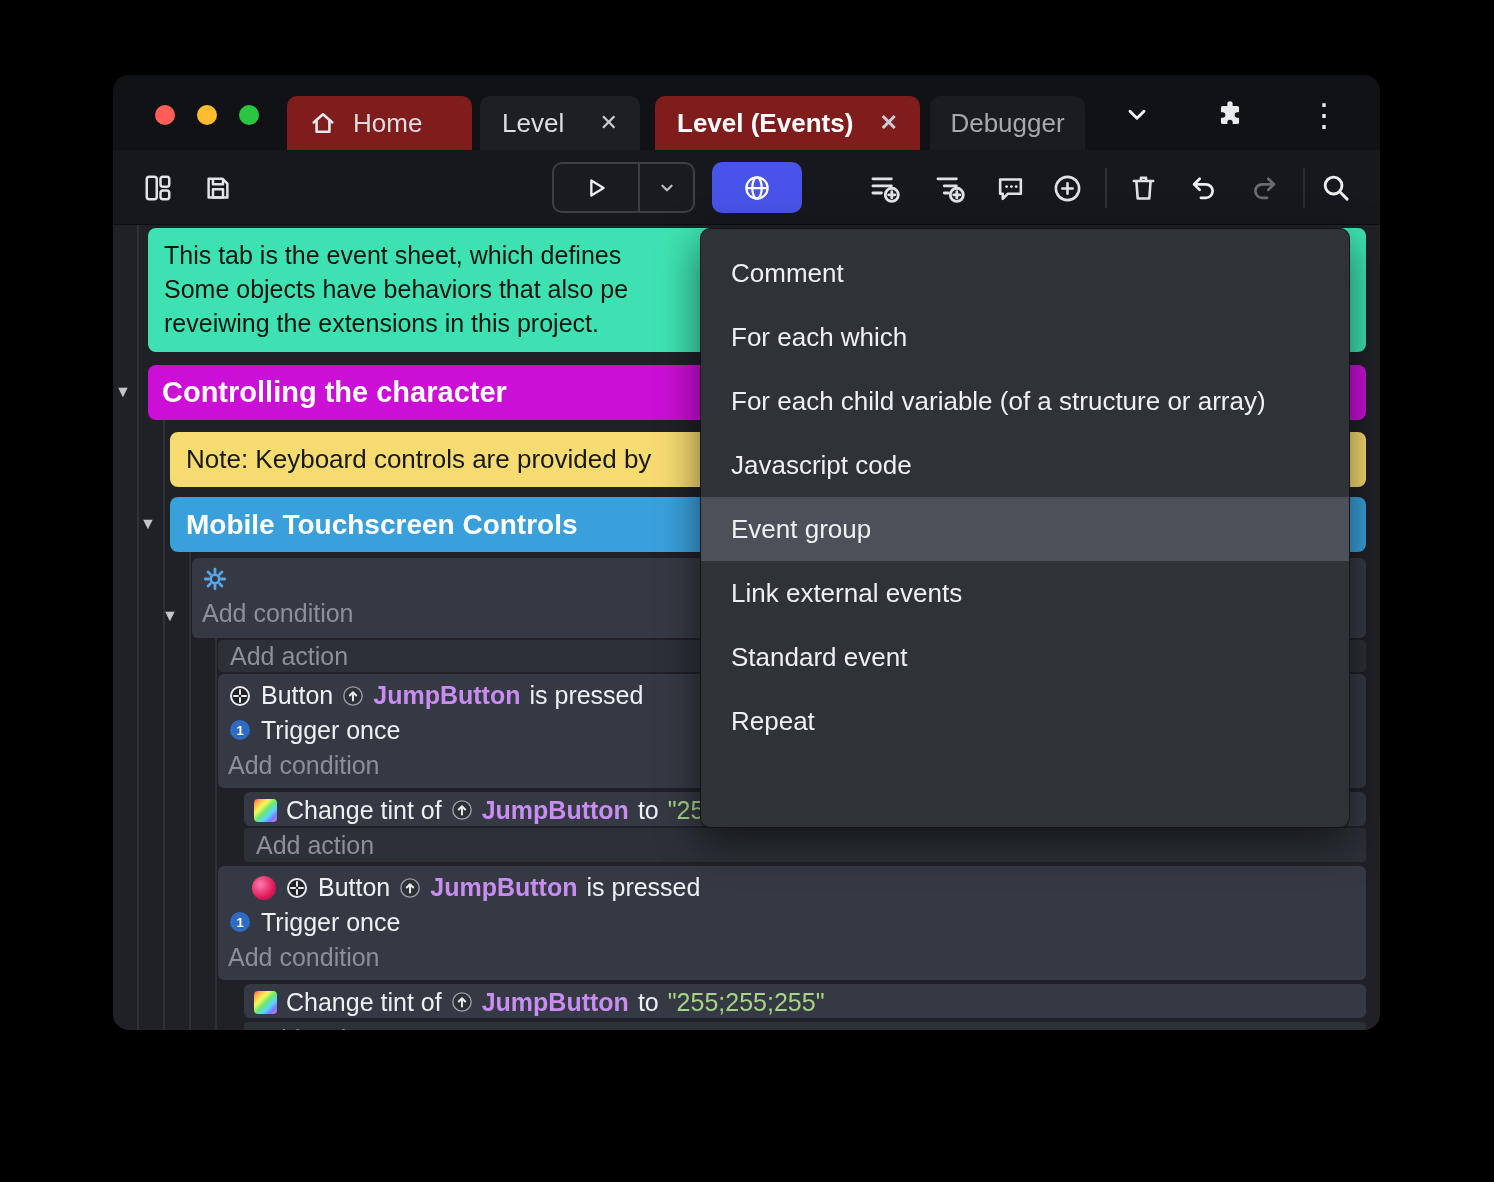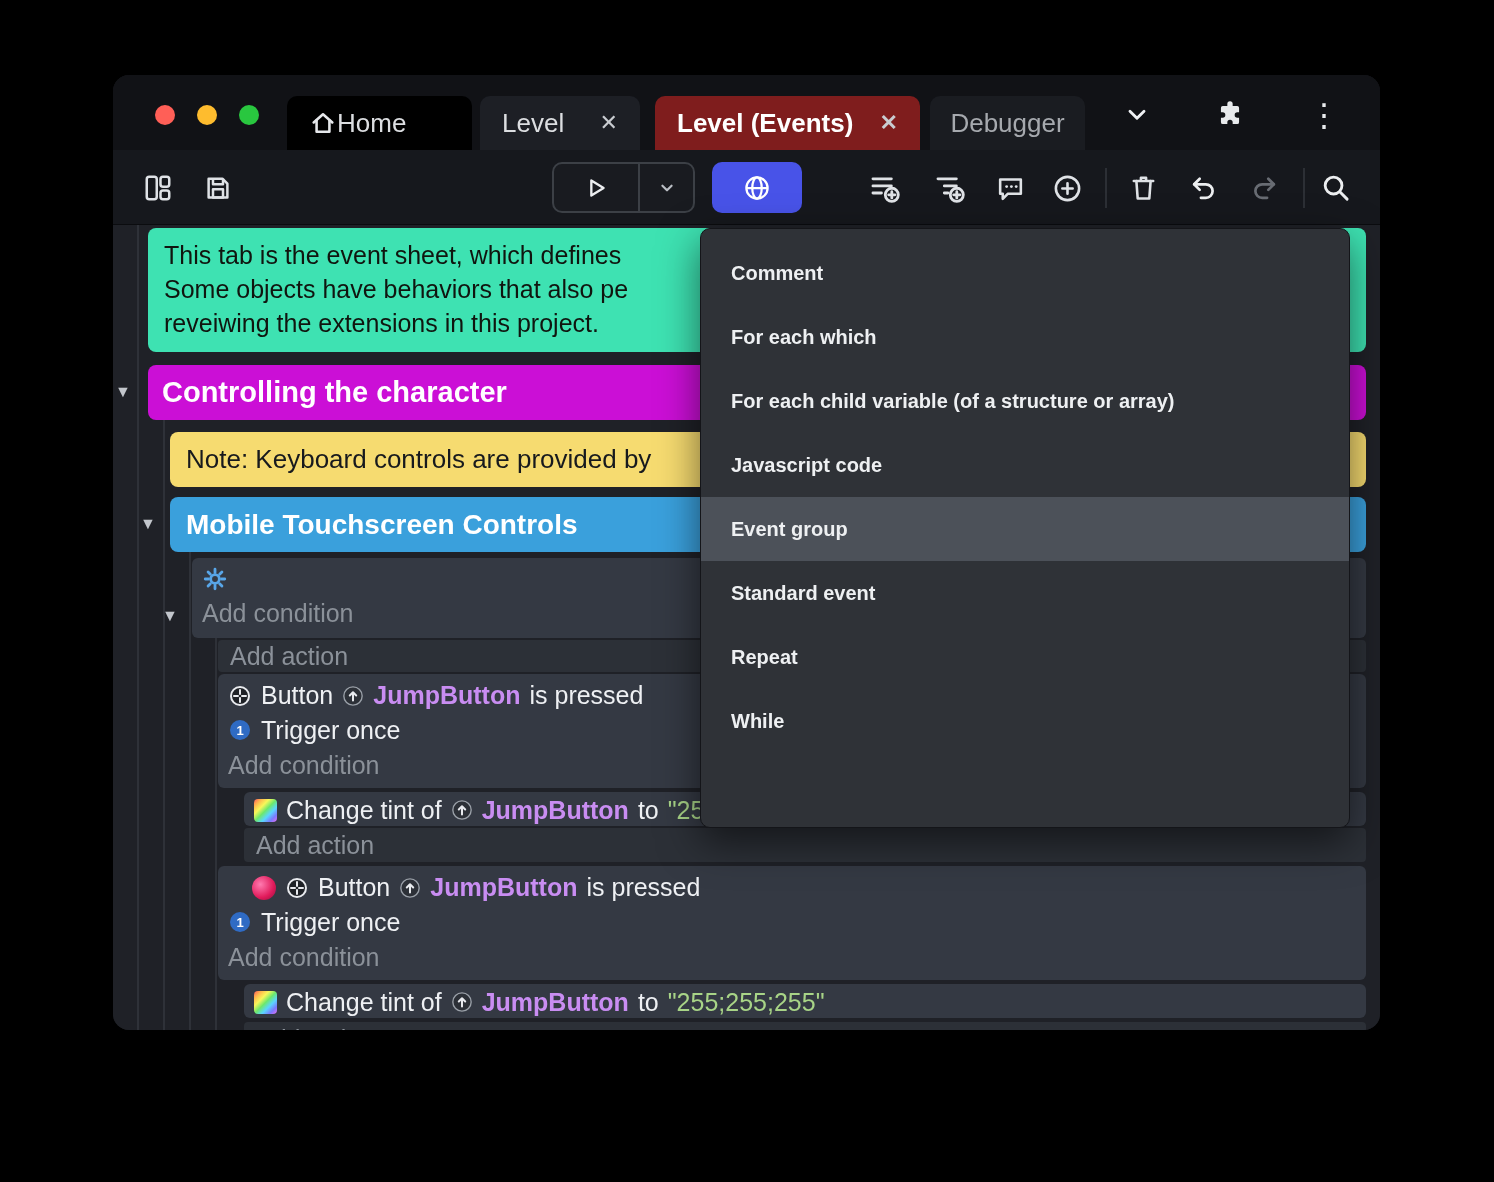--- a/index.html
+++ b/index.html
@@ -6,21 +6,21 @@
   html,body{width:1494px;height:1182px;background:#000;font-family:"Liberation Sans",sans-serif;overflow:hidden}
   .window{position:absolute;left:113px;top:75px;width:1267px;height:955px;background:#17191e;border-radius:16px;overflow:hidden;box-shadow:0 20px 60px rgba(0,0,0,.6)}
   
   .titlebar{position:absolute;inset:0 0 auto 0;height:75px;background:#111216}
   .traffic{position:absolute;left:42px;top:30px;display:flex;gap:22px}
   .tl{width:20px;height:20px;border-radius:50%;display:inline-block}
   .tl.red{background:#ff5f57}.tl.yellow{background:#febc2e}.tl.green{background:#29c73f}
   .tabs{position:absolute;left:174px;top:21px;height:54px;display:flex;align-items:stretch}
   .tab{display:flex;align-items:center;border-radius:10px 10px 0 0;font-size:26px;color:#dcdee1;padding:0 22px;cursor:default}
   .tab .close{font-size:22px;color:#c9ccd1;margin-left:18px}
-  .tab.home{background:#000000;width:185px;}
+  .tab.home{background:#7f1d1d;width:185px;gap:16px}
   .tab.level{background:#1d1f25;width:160px;justify-content:space-between;margin-left:8px}
   .tab.active{background:#7f1d1d;width:265px;justify-content:space-between;margin-left:15px;font-weight:700;color:#fff}
   .tab.debugger{background:#1a1c21;width:155px;justify-content:center;margin-left:10px;color:#a6a9ae}
   .tb-right{position:absolute;top:24px;right:0;display:flex;align-items:center}
   .tbr-btn{display:flex;align-items:center;justify-content:center}
   .kebab{font-size:32px;color:#e9ebee;line-height:28px}
   
   .toolbar{position:absolute;top:75px;left:0;width:100%;height:75px;background:#16181d;border-bottom:1px solid #0b0c0f}
   .tbtn{position:absolute;display:flex;align-items:center;justify-content:center;cursor:default}
   .pill{position:absolute;left:439px;top:12px;width:143px;height:51px;border:2px solid #3c4046;border-radius:10px;display:flex;background:#191b20}
@@ -42,21 +42,21 @@
   .eline.short{height:36px}
   .addtext{color:#8b9199}
   .addrow{position:absolute;background:#2c3037;border-radius:4px;color:#8b9199;font-size:25px;display:flex;align-items:center;padding-left:12px;white-space:nowrap}
   .jb{color:#c98df2;font-weight:700}
   .gv{color:#a8d487}
   .icon{display:inline-flex;align-items:center;justify-content:center;flex:0 0 auto}
   .tint-swatch{width:23px;height:23px;border-radius:4px;background:linear-gradient(135deg,#ff5a5a,#ffb84d,#f7f75a,#6de86d,#5ad6ff,#7a7aff,#e86df0)}
   .touch-dot{width:24px;height:24px;border-radius:50%;background:radial-gradient(circle at 35% 35%,#ff7ab0,#e01a5a 60%,#8f0f3c)}
   
   .menu{position:absolute;left:700px;top:228px;width:650px;height:600px;background:#2f3237;border:1px solid #141519;border-radius:10px;box-shadow:0 14px 40px rgba(0,0,0,.55);padding-top:12px;z-index:40}
-  .mitem{height:64px;display:flex;align-items:center;padding-left:30px;font-size:20px;color:#eef0f2;font-weight:700;white-space:nowrap}
+  .mitem{height:64px;display:flex;align-items:center;padding-left:30px;font-size:26px;color:#eef0f2;font-weight:400;white-space:nowrap}
   .mitem.hl{background:#4c5159}
   svg{display:block}
 </style>
 </head>
 <body>
 
 <div class="window">
 
   <div class="titlebar">
     <div class="traffic">
@@ -333,16 +333,16 @@
     <div class="addrow" style="left:131px;top:797px;width:1122px;height:34px">Add action</div>
   </div>
 </div>
 
 <div class="menu">
   <div class="mitem">Comment</div>
   <div class="mitem">For each which</div>
   <div class="mitem">For each child variable (of a structure or array)</div>
   <div class="mitem">Javascript code</div>
   <div class="mitem hl">Event group</div>
+  <div class="mitem">Link external events</div>
   <div class="mitem">Standard event</div>
   <div class="mitem">Repeat</div>
-  <div class="mitem">While</div>
 </div>
 
 </body></html>

